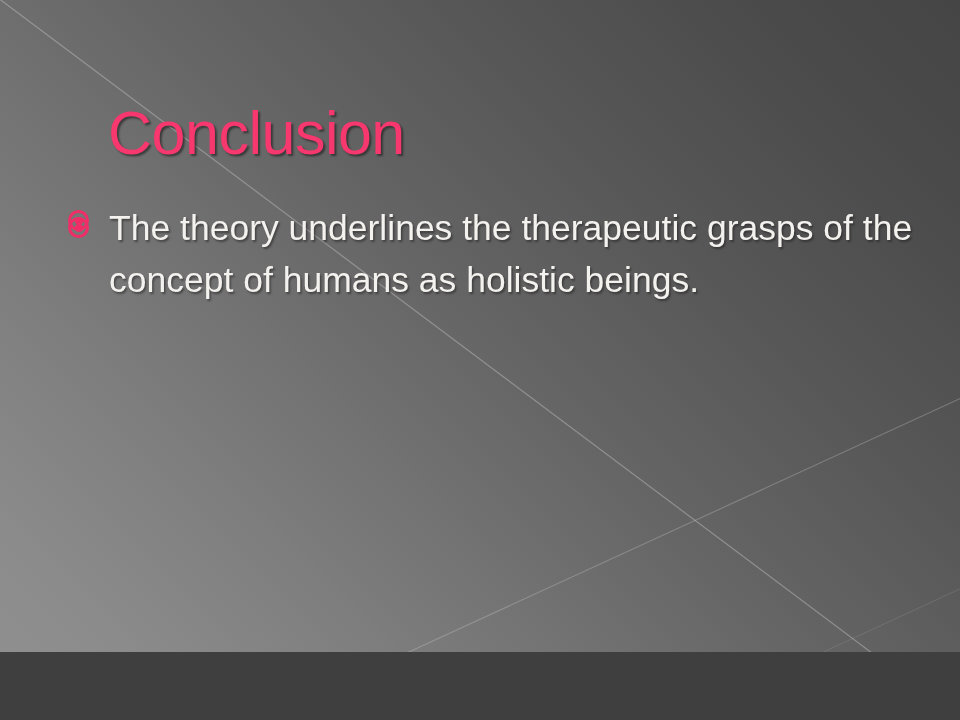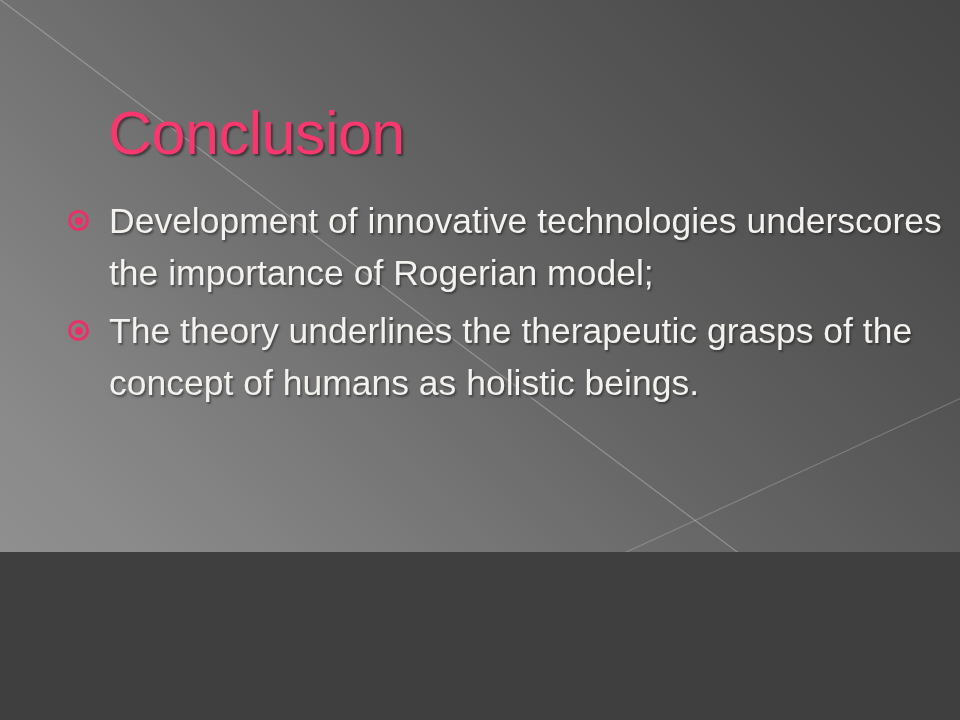--- a/index.html
+++ b/index.html
@@ -5,21 +5,21 @@
 <style>
   html, body {
     margin: 0;
     padding: 0;
     background: #3f3f3f;
   }
 
   .slide {
     position: relative;
     width: 960px;
-    height: 552px;
+    height: 652px;
     overflow: hidden;
     font-family: "Liberation Sans", sans-serif;
     
     background:
       linear-gradient(225deg,
         #454545 0%,
         #4b4b4b 14%,
         #575757 32%,
         #656565 50%,
         #747474 66%,
@@ -107,21 +107,20 @@
     <line x1="250" y1="725" x2="968" y2="395" stroke="#cccccc" stroke-opacity="0.30" stroke-width="1.2"></line>
     <line x1="672" y1="722" x2="962" y2="588" stroke="#cccccc" stroke-opacity="0.16" stroke-width="1"></line>
   </svg>
 
   <h1 class="title">Conclusion</h1>
 
   <ul class="body-list">
 
     <li class="bullet-item">
       <span class="bullet-marker"></span>
-      <span>Development of innovative technologies underscores the importance of Rogerian model;</span>
     </li>
 
 
     <li class="bullet-item">
       <span class="bullet-marker"></span>
       <span>The theory underlines the therapeutic grasps of the concept of humans as holistic beings.</span>
     </li>
 
   </ul>
 

